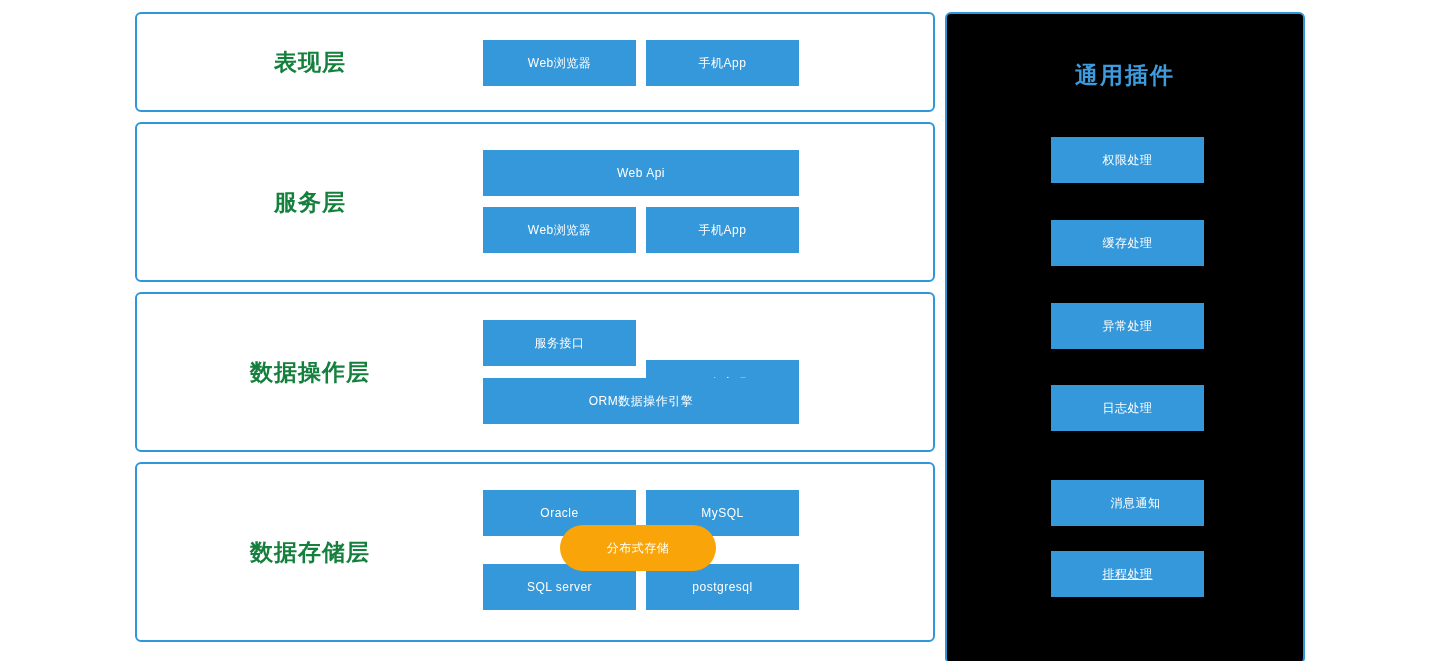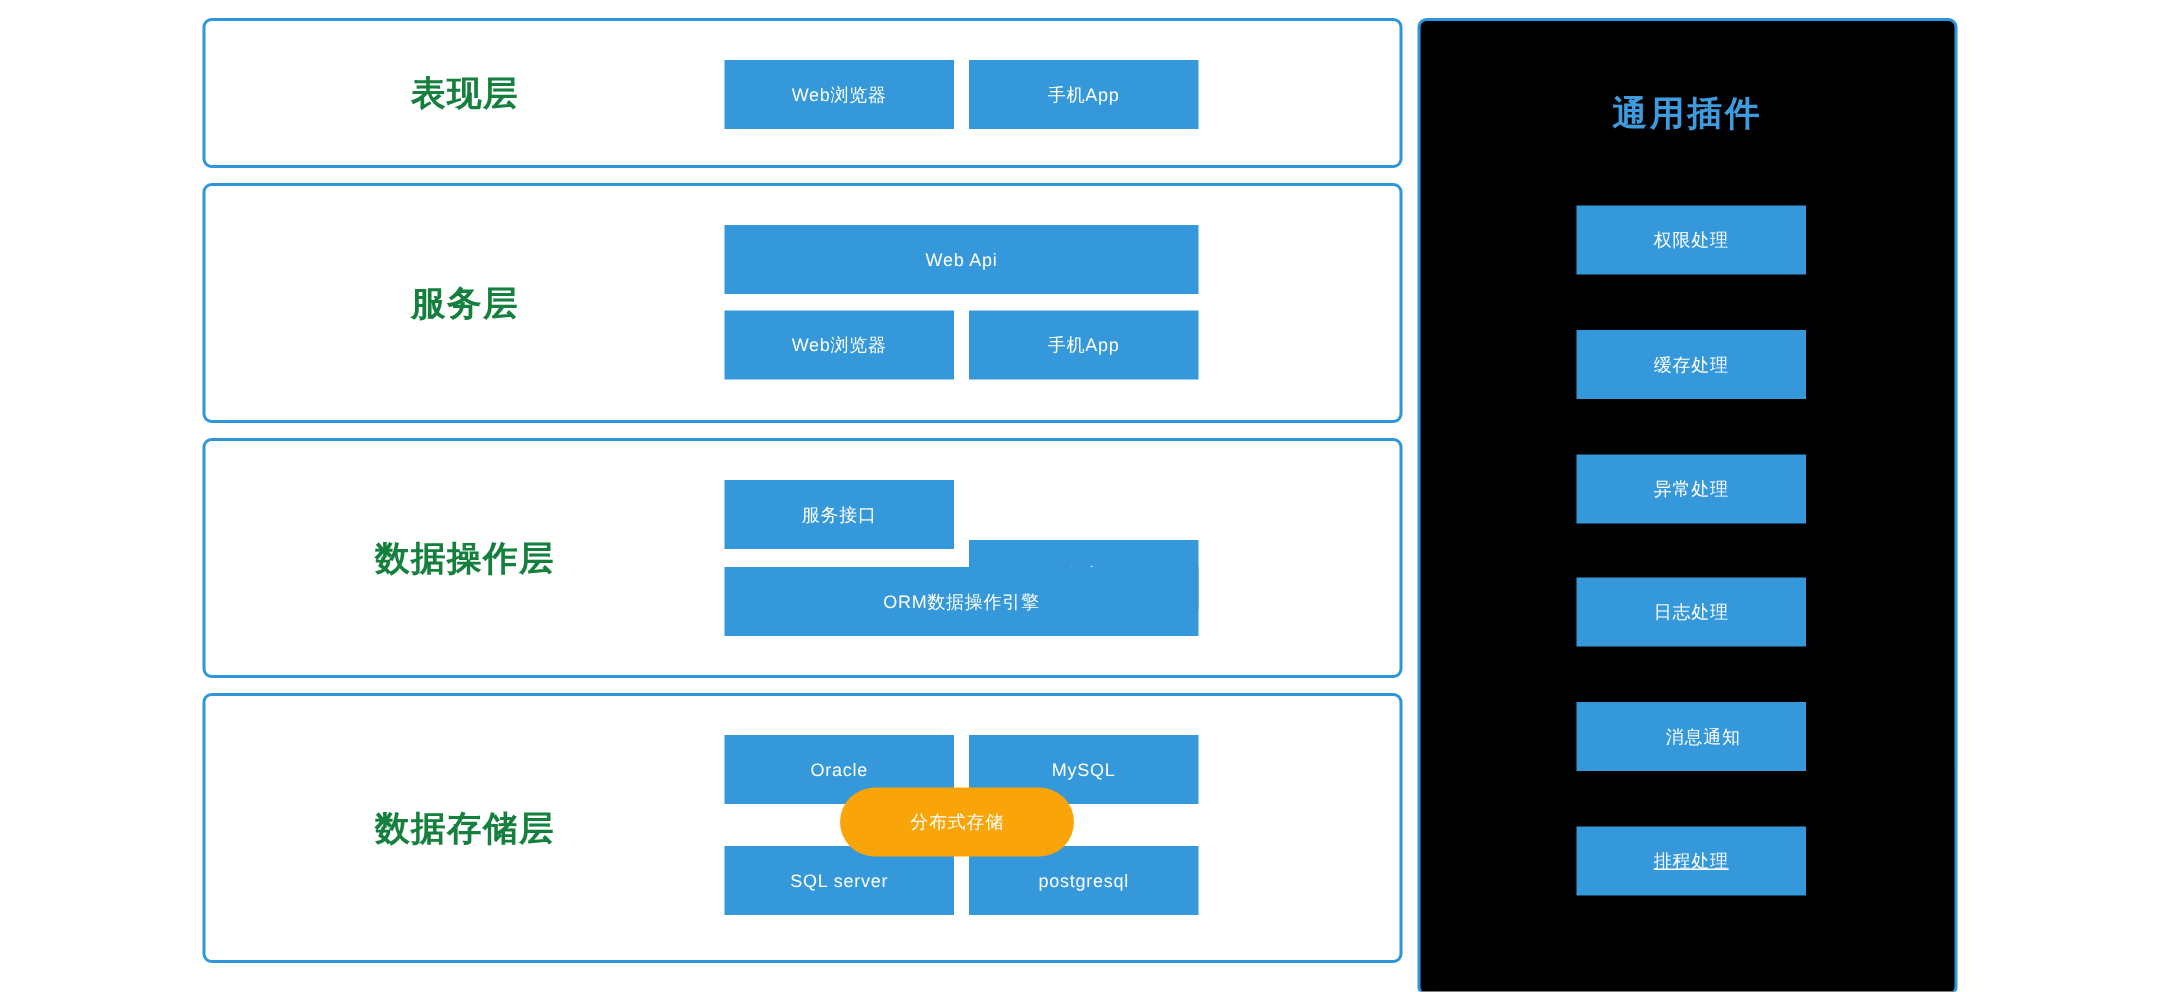--- a/index.html
+++ b/index.html
@@ -59,21 +59,21 @@
   .plugins-title {
     position: absolute; left: 0; top: 46px; width: 100%; height: 30px;
     display: flex; align-items: center; justify-content: center;
     color: #3e9cde; font-size: 23px; font-weight: bold; letter-spacing: 2px;
   }
   .plugin-block { left: 104px; width: 153px; }
   #pl-1 { top: 123px; }
   #pl-2 { top: 206px; }
   #pl-3 { top: 289px; }
   #pl-4 { top: 371px; }
-  #pl-5 { top: 454px; padding-left: 16px; }
+  #pl-5 { top: 466px; padding-left: 16px; }
   #pl-6 { top: 537px; text-decoration: underline; }
 </style>
 </head>
 <body>
 
 <div class="stage">
 
   <div class="panel" id="panel-presentation">
     <div class="layer-title">表现层</div>
     <div class="block w-narrow" id="p1-b1">Web浏览器</div>

